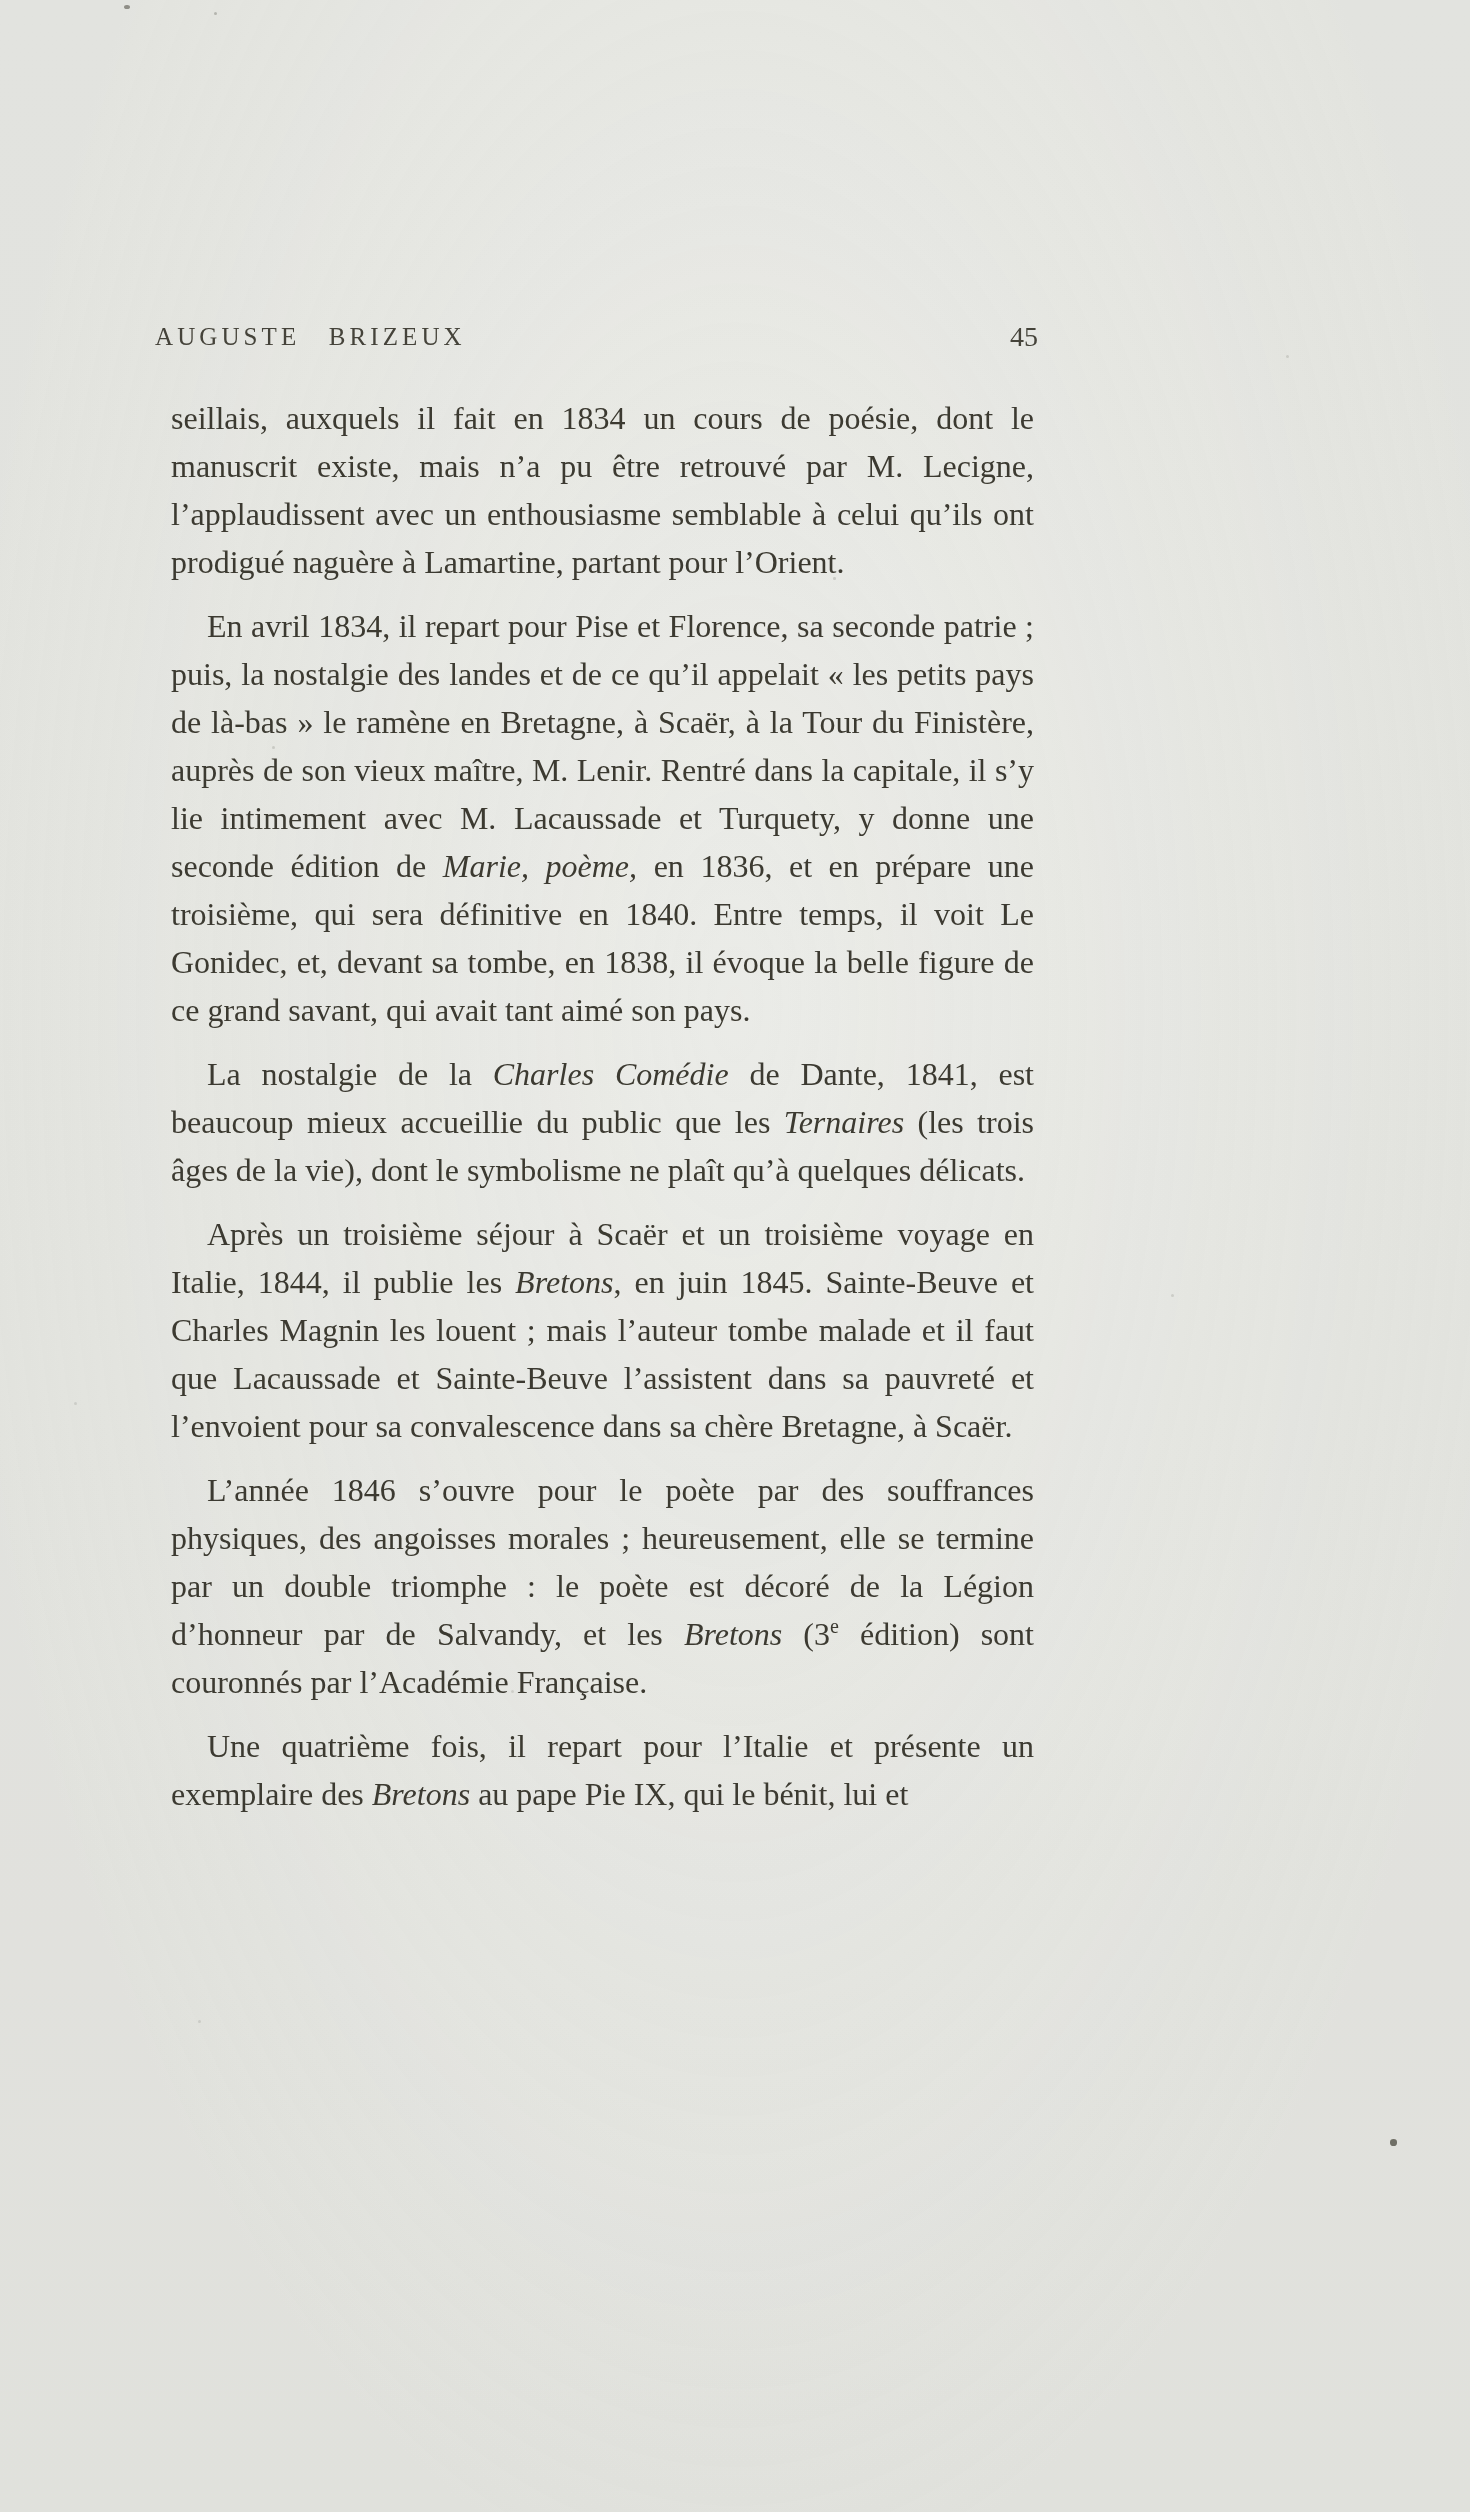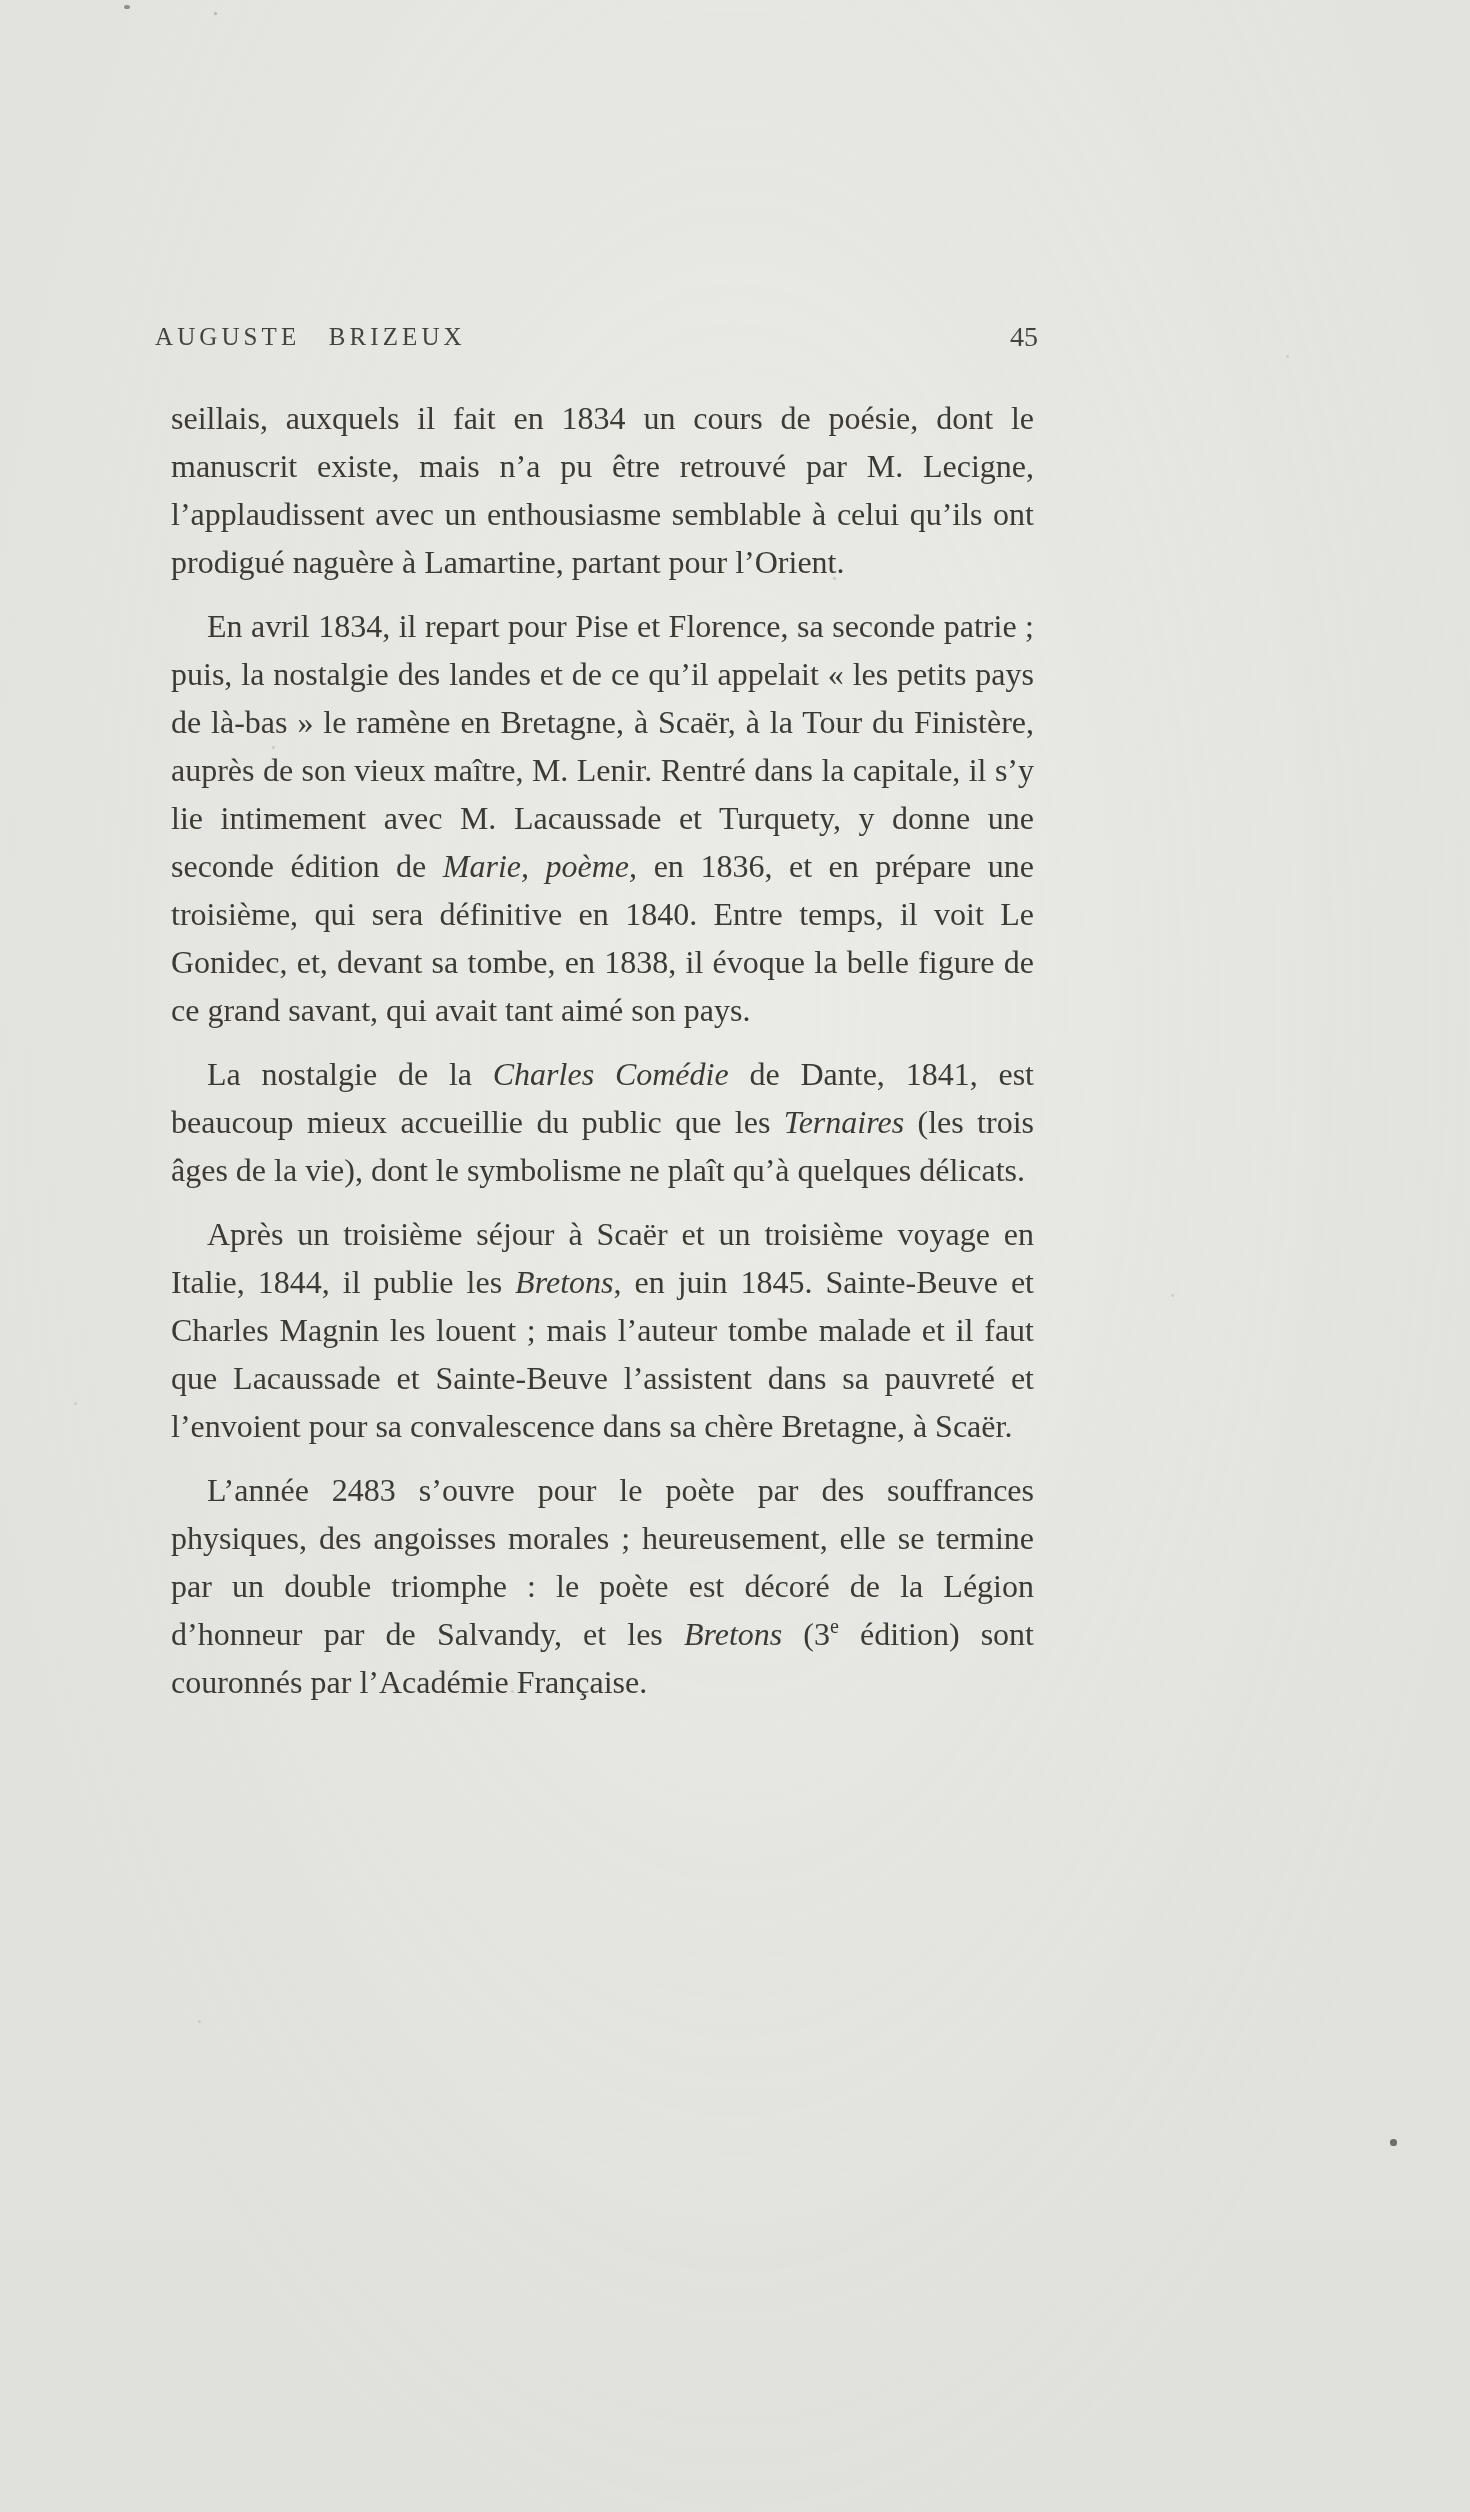--- a/index.html
+++ b/index.html
@@ -98,21 +98,22 @@
   <div class="page-header">
     <div class="running-title">AUGUSTE BRIZEUX</div>
     <div class="page-number">45</div>
   </div>
 
   <div class="text-block">
       <p class="para"><span>seillais, auxquels il fait en 1834 un cours de poésie, dont le manuscrit existe, mais n’a pu être retrouvé par M. Lecigne, l’applaudissent avec un enthousiasme semblable à celui qu’ils ont prodigué naguère à Lamartine, partant pour l’Orient.</span></p>
       <p class="para indent"><span>En avril 1834, il repart pour Pise et Florence, sa seconde patrie ; puis, la nostalgie des landes et de ce qu’il appelait « les petits pays de là-bas » le ramène en Bretagne, à Scaër, à la Tour du Finistère, auprès de son vieux maître, M. Lenir. Rentré dans la capitale, il s’y lie intimement avec M. Lacaussade et Turquety, y donne une seconde édition de </span><span class="it">Marie, poème,</span><span> en 1836, et en prépare une troisième, qui sera définitive en 1840. Entre temps, il voit Le Gonidec, et, devant sa tombe, en 1838, il évoque la belle figure de ce grand savant, qui avait tant aimé son pays.</span></p>
       <p class="para indent"><span>La nostalgie de la </span><span class="it">Charles Comédie</span><span> de Dante, 1841, est beaucoup mieux accueillie du public que les </span><span class="it">Ternaires</span><span> (les trois âges de la vie), dont le symbolisme ne plaît qu’à quelques délicats.</span></p>
       <p class="para indent"><span>Après un troisième séjour à Scaër et un troisième voyage en Italie, 1844, il publie les </span><span class="it">Bretons</span><span>, en juin 1845. Sainte-Beuve et Charles Magnin les louent ; mais l’auteur tombe malade et il faut que Lacaussade et Sainte-Beuve l’assistent dans sa pauvreté et l’envoient pour sa convalescence dans sa chère Bretagne, à Scaër.</span></p>
-      <p class="para indent"><span>L’année 2483 s’ouvre pour le poète par des souffrances physiques, des angoisses morales ; heureusement, elle se termine par un double triomphe : le poète est décoré de la Légion d’honneur par de Salvandy, et les </span><span class="it">Bretons</span><span> (3</span><sup>e</sup><span> édition) sont couronnés par l’Académie Française.</span></p>
+      <p class="para indent"><span>L’année 1846 s’ouvre pour le poète par des souffrances physiques, des angoisses morales ; heureusement, elle se termine par un double triomphe : le poète est décoré de la Légion d’honneur par de Salvandy, et les </span><span class="it">Bretons</span><span> (3</span><sup>e</sup><span> édition) sont couronnés par l’Académie Française.</span></p>
+      <p class="para indent"><span>Une quatrième fois, il repart pour l’Italie et présente un exemplaire des </span><span class="it">Bretons</span><span> au pape Pie IX, qui le bénit, lui et</span></p>
     </div>
 
   <div class="speckle s1"></div>
   <div class="speckle s2"></div>
   <div class="speckle s3"></div>
   <div class="speckle s4"></div>
   <div class="speckle s5"></div>
   <div class="speckle s6"></div>
   <div class="speckle s7"></div>
   <div class="speckle s8"></div>

